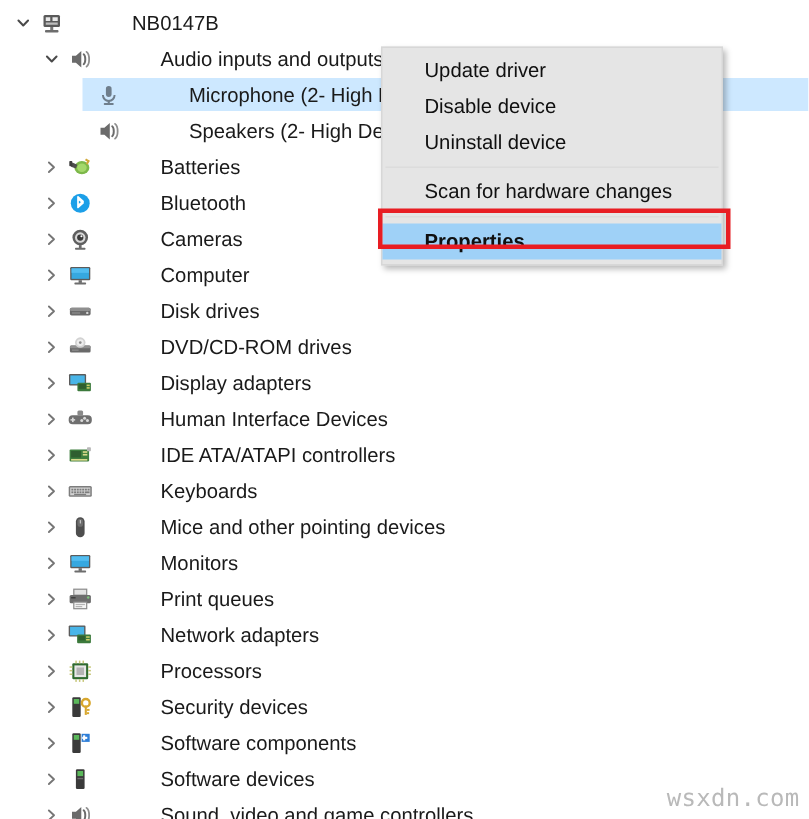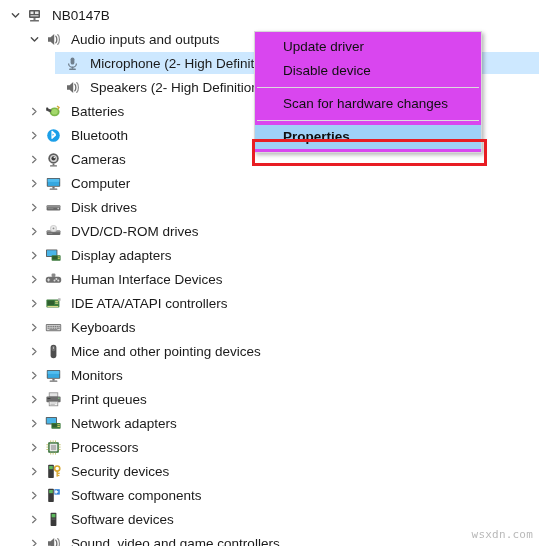--- a/index.html
+++ b/index.html
@@ -55,20 +55,21 @@
     display: flex;
     align-items: center;
     justify-content: center;
     margin-right: 6px;
   }
   .ticon svg { display: block; }
 
   .tlabel {
     padding: 1px 3px 1px 2px;
     line-height: 17px;
+    margin-left: 36px;
   }
   .tree-row.selected .tlabel {
     background: #cde8ff;
   }
   .tree-row.selected .sel-bg {
     position: absolute;
     left: 55px;
     top: 1px;
     height: 22px;
     right: 0;
@@ -81,21 +82,21 @@
     z-index: 1;
   }
   .tree-row.selected .tlabel { background: transparent; }
 
   
   #context-menu {
     position: absolute;
     left: 254px;
     top: 31px;
     width: 228px;
-    background: #d946ef;
+    background: #e5e5e5;
     border: 1px solid #d7d7d7;
     box-shadow: 2px 2px 4px rgba(0,0,0,0.28);
     box-sizing: border-box;
     z-index: 20;
     padding: 3px 0 3px 0;
   }
   .menu-item {
     height: 24px;
     line-height: 24px;
     font-size: 13.5px;
@@ -127,21 +128,21 @@
     z-index: 30;
     pointer-events: none;
   }
 
   
   #watermark {
     position: absolute;
     right: 6px;
     bottom: 5px;
     font-family: "DejaVu Sans Mono", monospace;
-    font-size: 11px;
+    font-size: 16px;
     color: #b9b9b9;
     letter-spacing: 0.2px;
   }
 </style>
 </head>
 <body>
 
 <div id="device-tree">
     <div class="tree-row">
       <span class="indent" style="width: 6px;"></span>
@@ -573,20 +574,21 @@
           <path d="M12.7 3.6c2.3 1.7 2.3 8.1 0 9.8" stroke="#8e8e8e" stroke-width="1.2" fill="none" stroke-linecap="round"></path>
         </svg>
       </span>
       <span class="tlabel">Sound, video and game controllers</span>
     </div>
   </div>
 
 <div id="context-menu">
     <div class="menu-item">Update driver</div>
     <div class="menu-item">Disable device</div>
+    <div class="menu-item">Uninstall device</div>
     <div class="menu-sep"></div>
     <div class="menu-item">Scan for hardware changes</div>
     <div class="menu-sep"></div>
     <div class="menu-item highlight bold">Properties</div>
   </div>
 
 <div id="properties-annotation" style="border-color: rgb(232, 29, 35);"></div>
 
 <div id="watermark">wsxdn.com</div>
 

